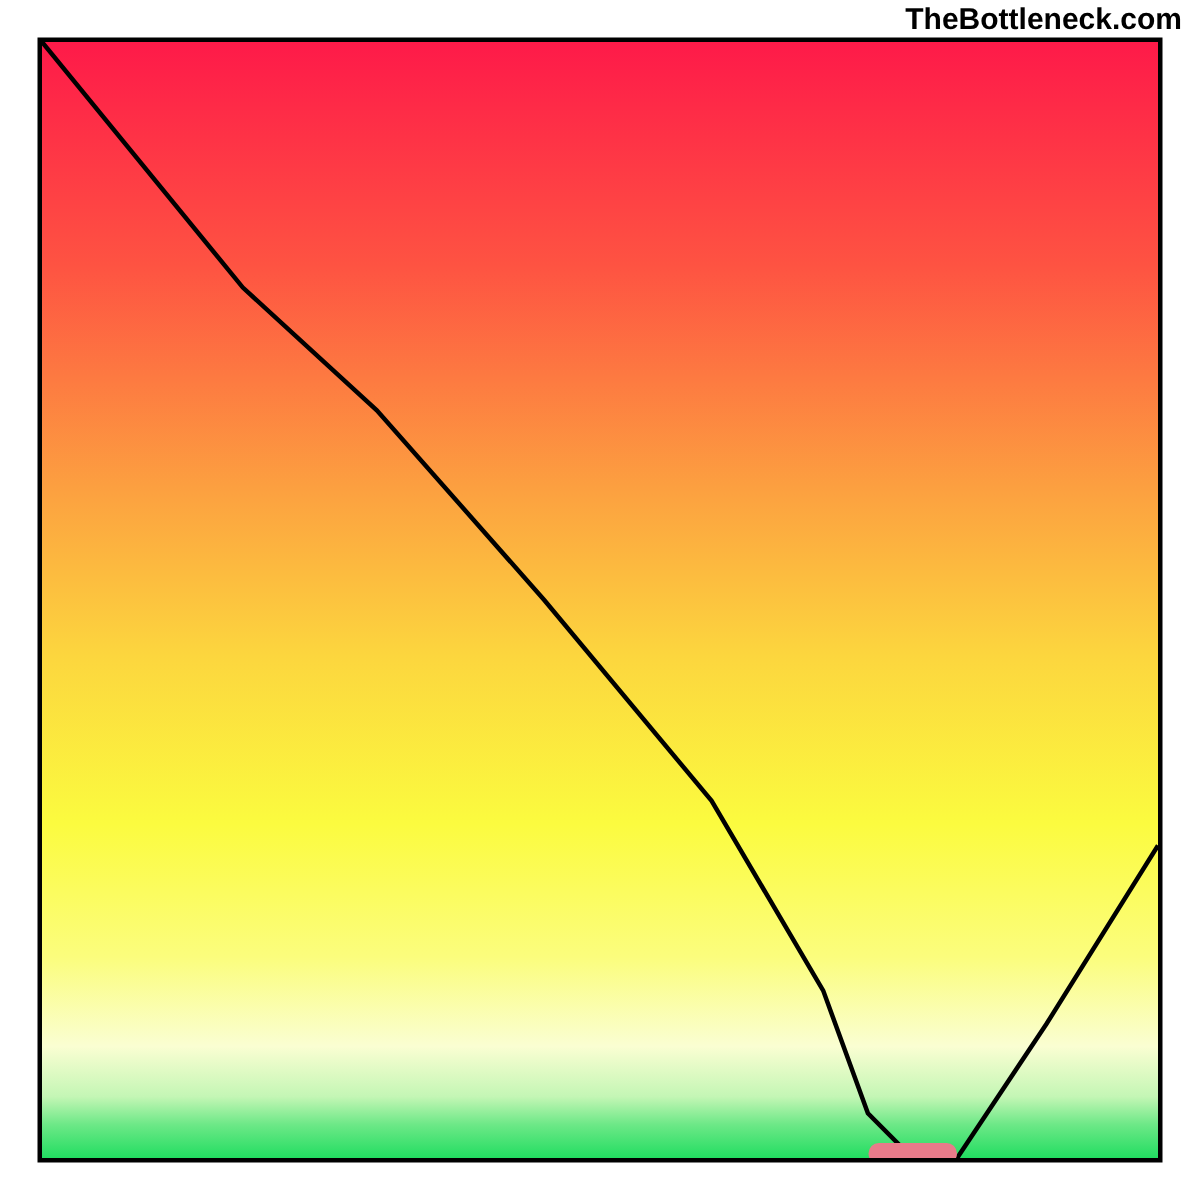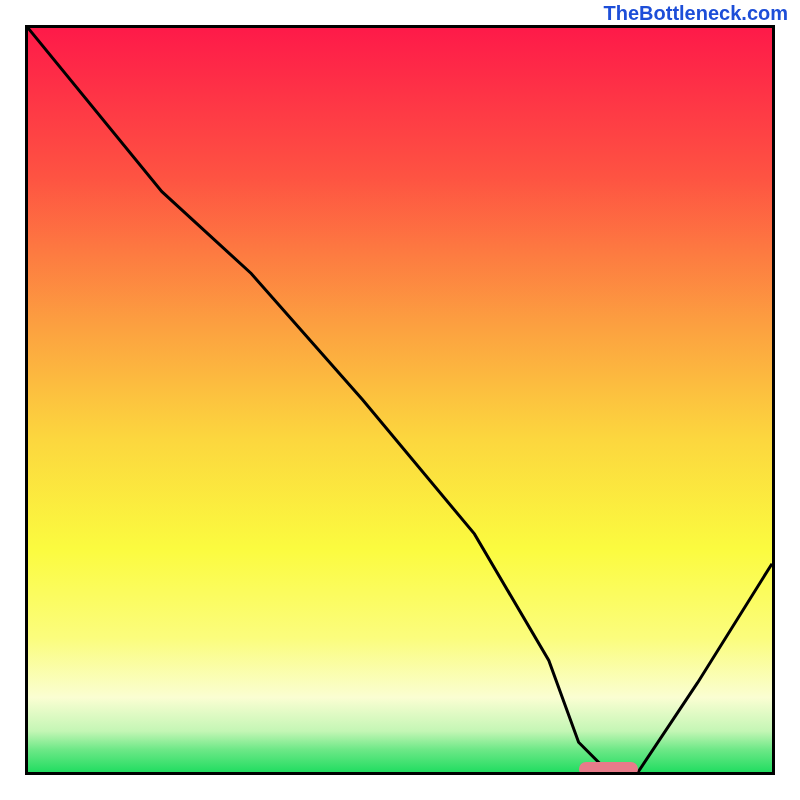--- a/index.html
+++ b/index.html
@@ -10,21 +10,21 @@
     position: relative;
     font-family: Arial, sans-serif;
     background: #fff;
   }
   .watermark {
     position: absolute;
     top: 2px;
     right: 12px;
     font-size: 20px;
     font-weight: bold;
-    color: #1d4ed8;
+    color: #000000;
     z-index: 10;
   }
   .plot-area {
     position: absolute;
     left: 25px;
     top: 25px;
     width: 750px;
     height: 750px;
     border: 3px solid #000;
     box-sizing: border-box;

